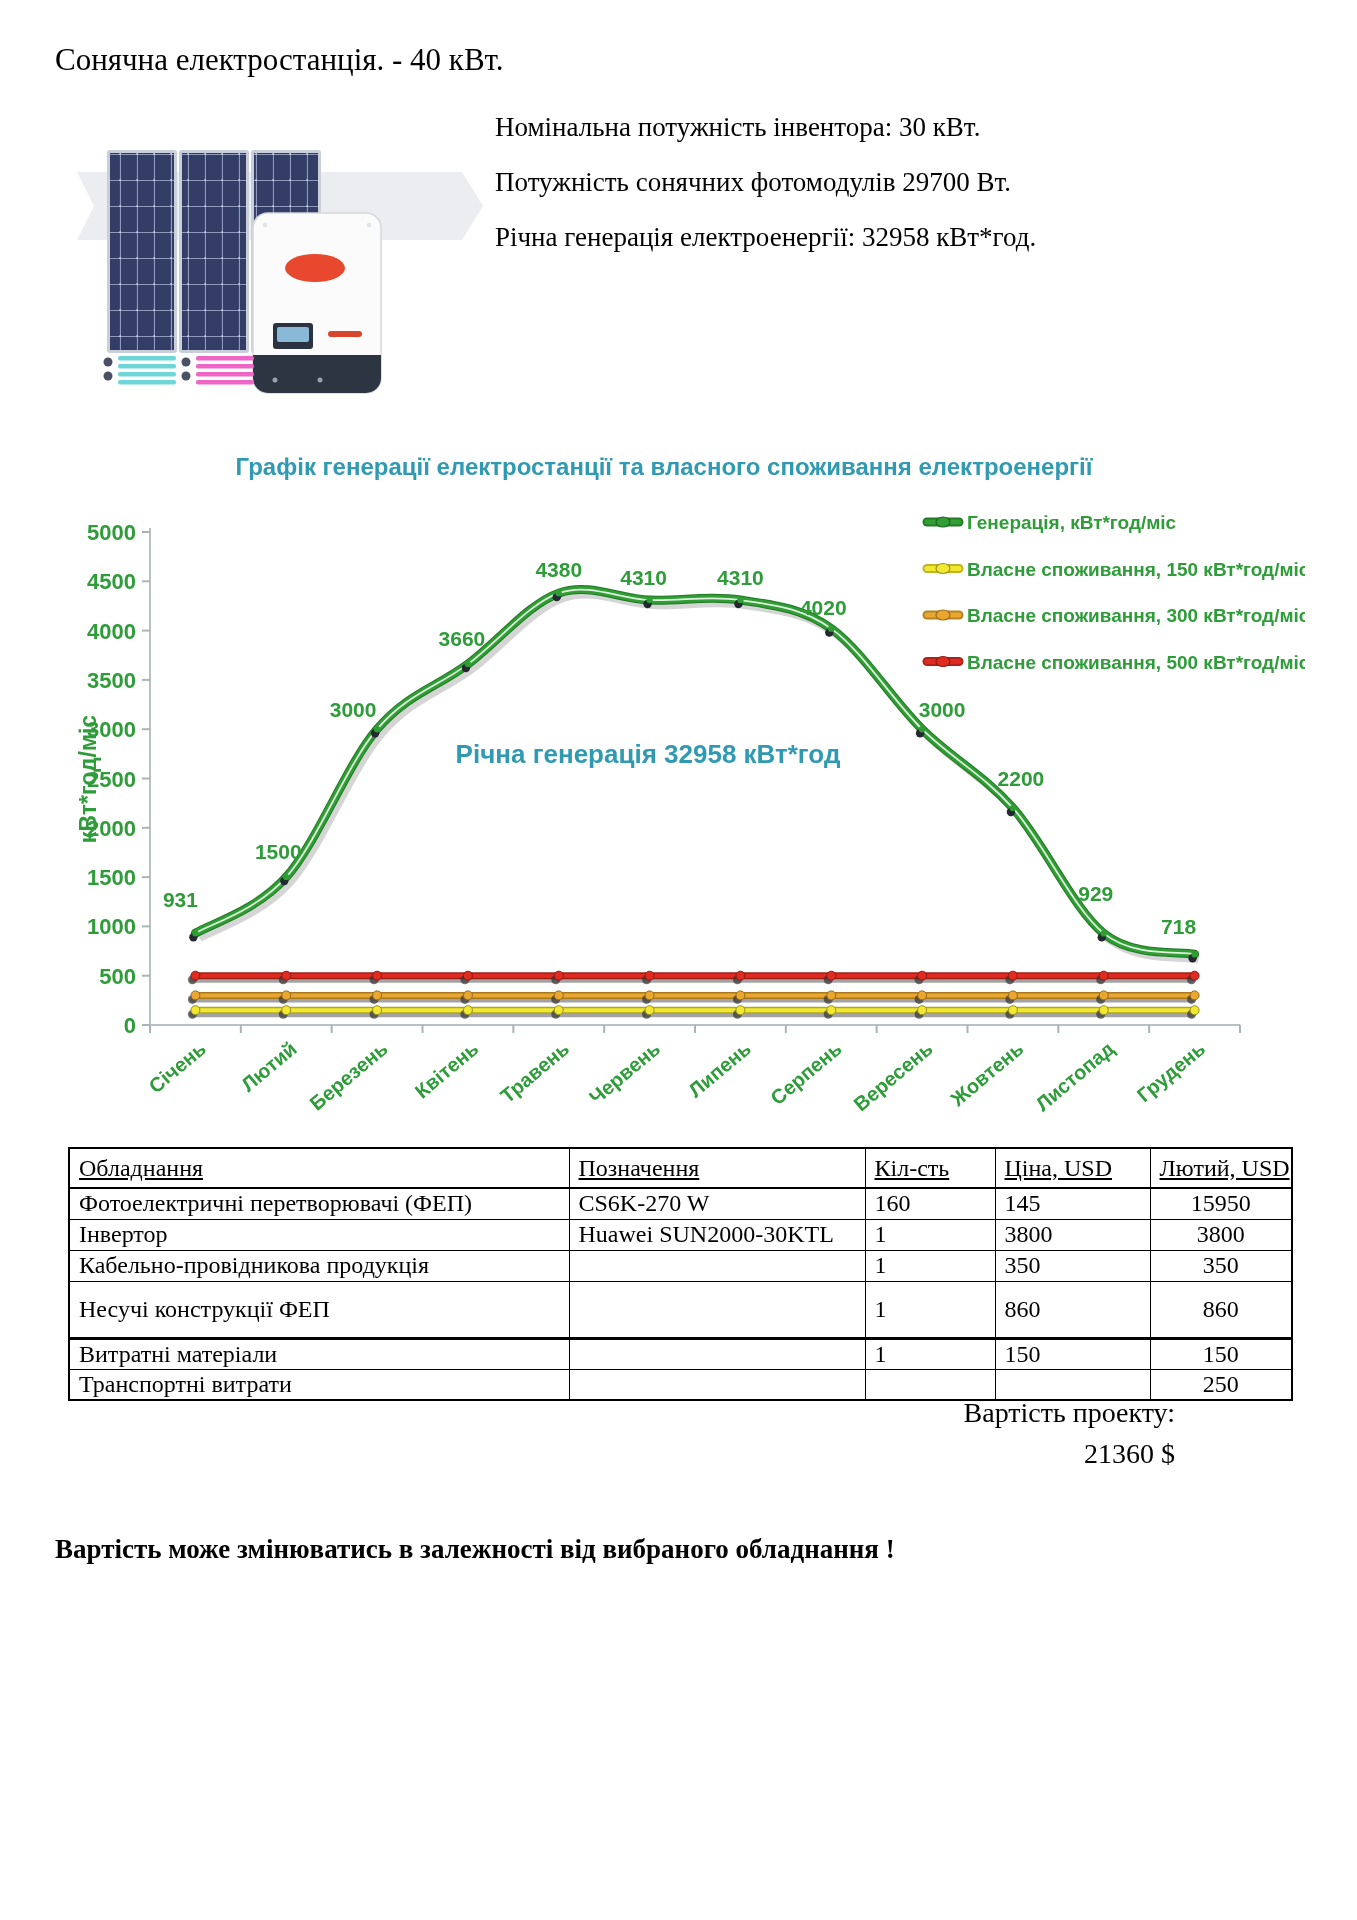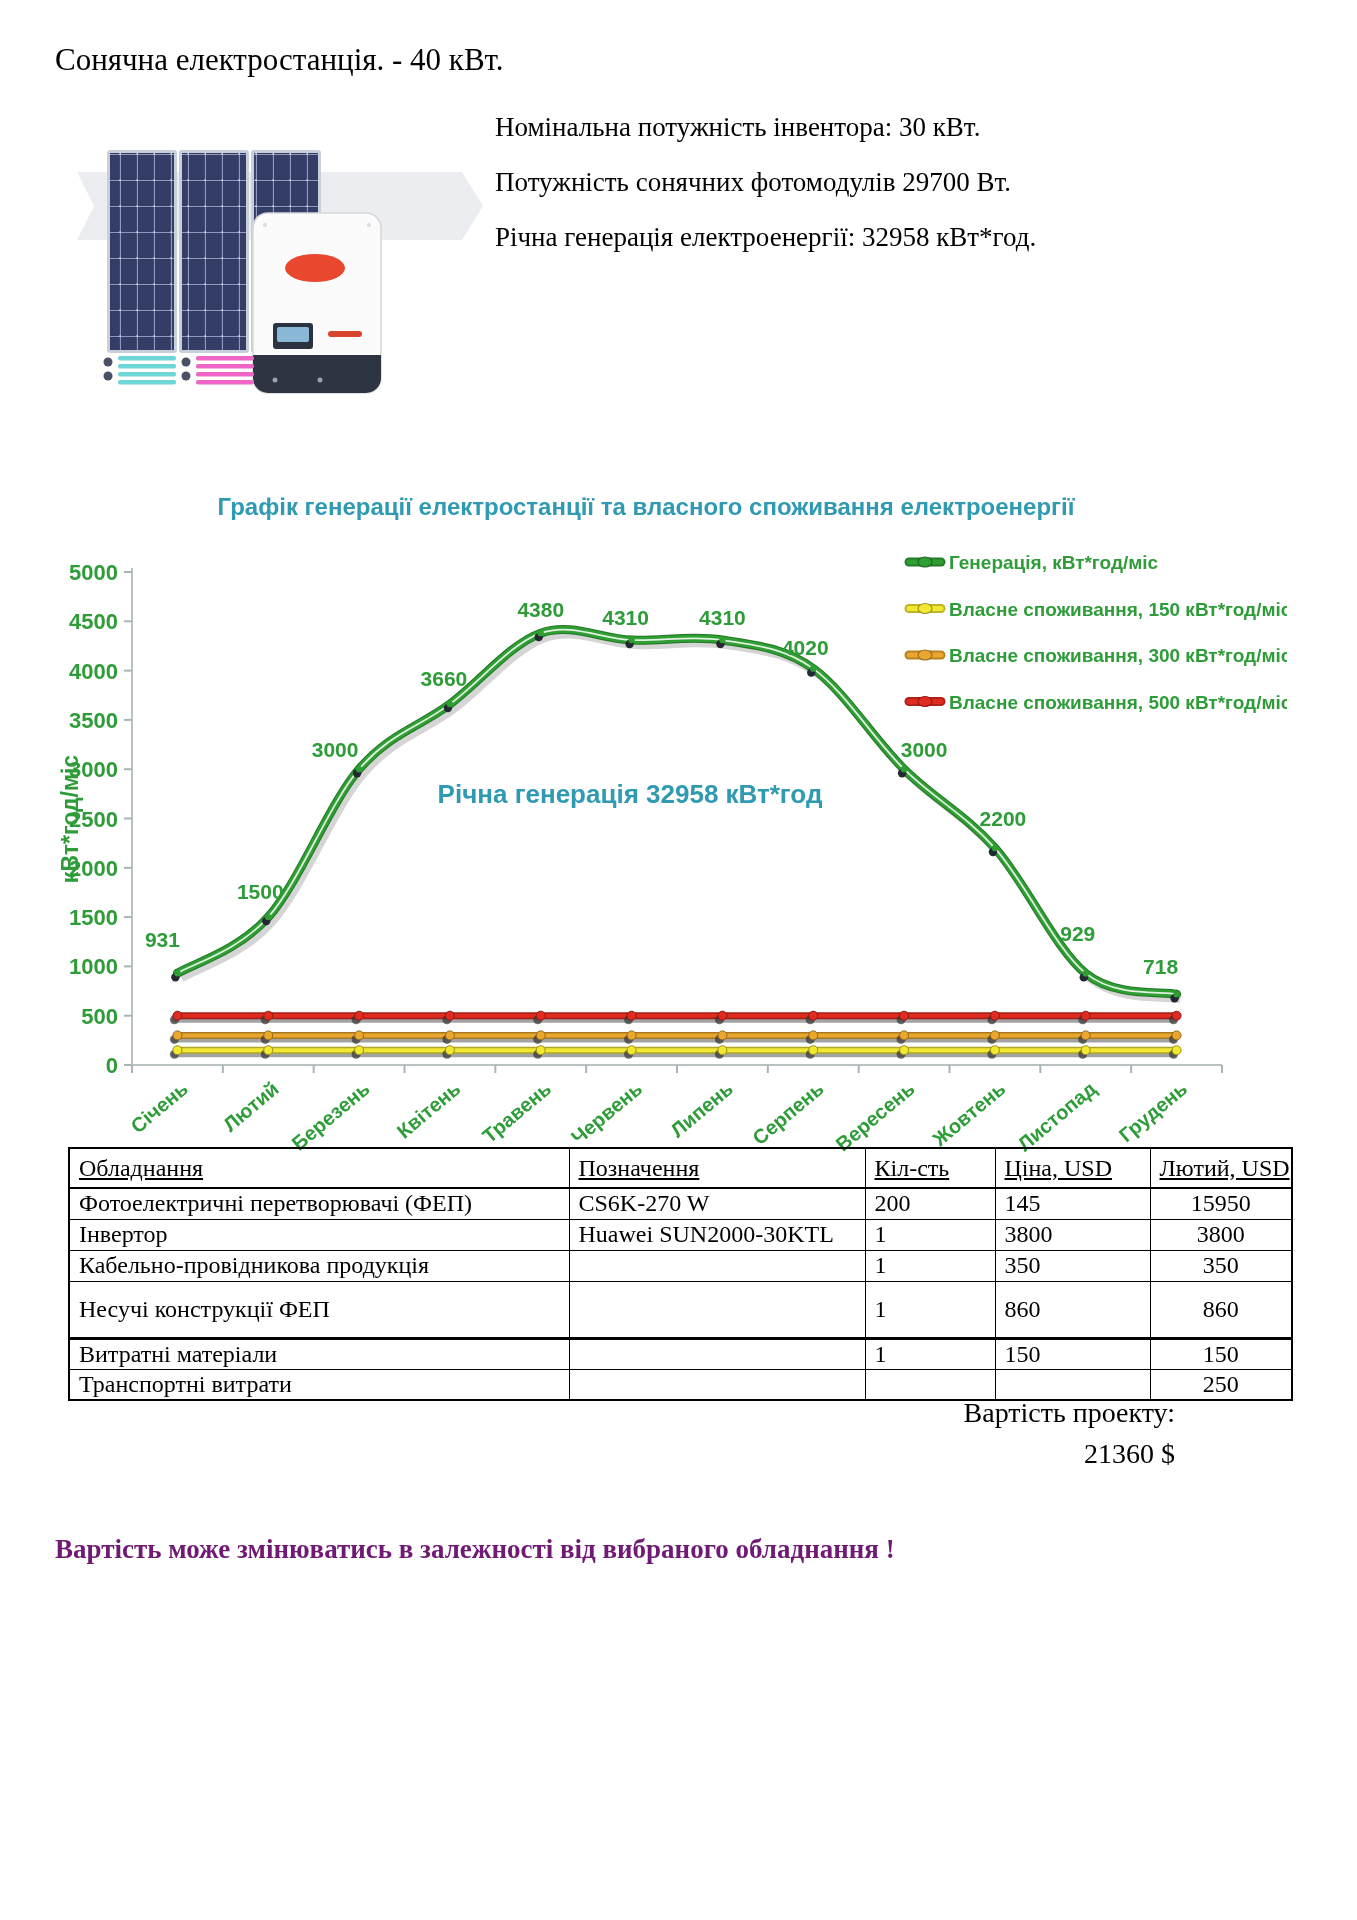--- a/index.html
+++ b/index.html
@@ -3,21 +3,21 @@
 <meta charset="utf-8">
 <style>
   html,body{margin:0;padding:0;background:#ffffff;}
   .page{position:relative;width:1357px;height:1920px;background:#fff;overflow:hidden;
         font-family:"Liberation Serif",serif;color:#000;}
   .doc-title{position:absolute;left:55px;top:42px;font-size:31px;white-space:nowrap;}
   .hero{position:absolute;left:70px;top:103px;}
   .specs{position:absolute;left:495px;top:112px;width:680px;}
   .spec-line{height:55px;font-size:27px;white-space:nowrap;}
   .spec-line sup{font-size:17px;}
-  .chart{position:absolute;left:52px;top:445px;width:1235px;height:700px;margin-top:40px;}
+  .chart{position:absolute;left:70px;top:445px;width:1235px;height:700px;}
   
   .c-title {font:700 24px "Liberation Sans",sans-serif;fill:#2f9ab1;}
   .c-ann   {font:700 26px "Liberation Sans",sans-serif;fill:#2f9ab1;}
   .c-ylab  {font:700 22px "Liberation Sans",sans-serif;fill:#2e9c38;}
   .c-ytitle{font:700 23px "Liberation Sans",sans-serif;fill:#2e9c38;}
   .c-month {font:700 20px "Liberation Sans",sans-serif;fill:#2e9c38;}
   .c-dlab  {font:700 21px "Liberation Sans",sans-serif;fill:#2e9c38;}
   .c-leg   {font:700 19px "Liberation Sans",sans-serif;fill:#2e9c38;}
   
   .equip{position:absolute;left:68px;top:1147px;width:1223px;border-collapse:collapse;
@@ -26,21 +26,21 @@
          text-align:left;white-space:nowrap;overflow:hidden;}
   .equip thead tr{height:40px;}
   .equip thead th{border-bottom:2px solid #000;text-decoration:underline;}
   .equip tbody tr{height:31px;padding-left:8px;}
   .equip tbody tr:nth-child(4){height:57px;}
   .equip tbody tr:nth-child(5) td{border-top:3px solid #000;}
   .equip td:nth-child(5){text-align:center;}
   .summary{position:absolute;left:675px;top:1392px;width:500px;text-align:right;
            font-size:28px;font-weight:400;line-height:41px;}
   .warning{position:absolute;left:55px;top:1534px;width:1100px;font-size:27px;font-weight:700;
-           color:#701a75;white-space:nowrap;}
+           color:#000000;white-space:nowrap;}
 </style>
 </head>
 <body>
 
 <div class="page">
 
   <div class="doc-title">Сонячна електростанція. - 40 кВт.</div>
 
   <svg class="hero" width="420" height="312" viewBox="0 0 420 312">
     <defs>
@@ -308,21 +308,21 @@
           <th>Позначення</th>
           <th>Кіл-сть</th>
           <th>Ціна, USD</th>
           <th>Лютий, USD</th>
         </tr>
       </thead>
     <tbody>
         <tr>
           <td>Фотоелектричні перетворювачі (ФЕП)</td>
           <td>CS6K-270 W</td>
-          <td>200</td>
+          <td>160</td>
           <td>145</td>
           <td>15950</td>
         </tr>
         <tr>
           <td>Інвертор</td>
           <td>Huawei SUN2000-30KTL</td>
           <td>1</td>
           <td>3800</td>
           <td>3800</td>
         </tr>

